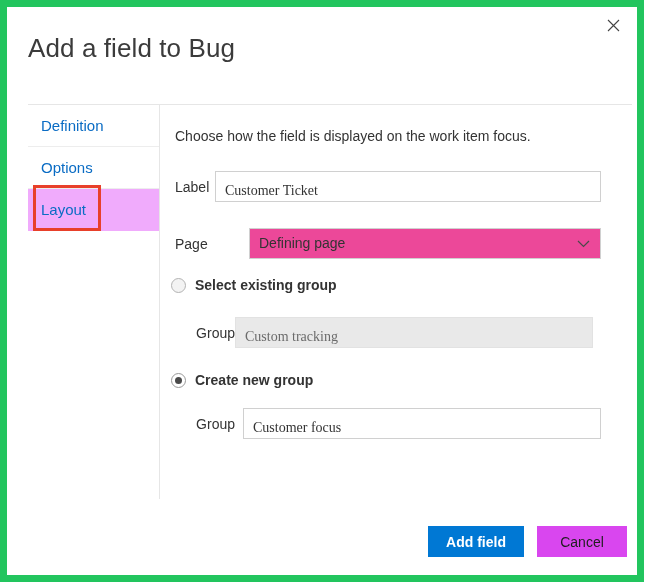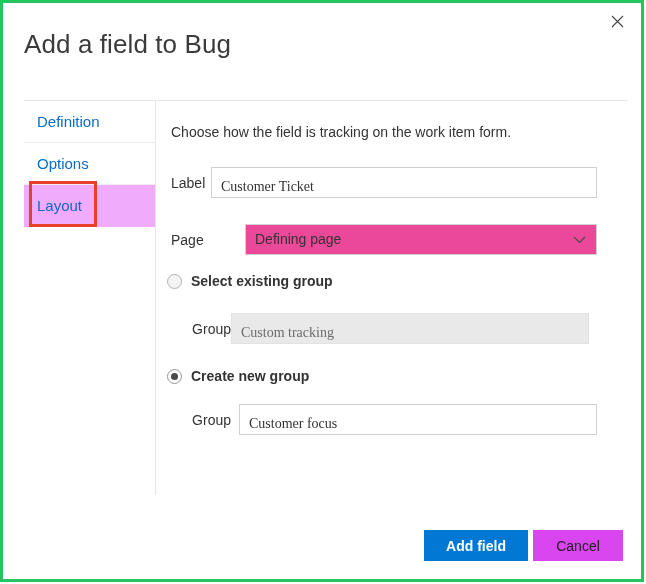--- a/index.html
+++ b/index.html
@@ -12,21 +12,21 @@
     height: 584px;
     font-family: "Liberation Sans", sans-serif;
     -webkit-font-smoothing: antialiased;
   }
 
   .dialog {
     position: relative;
     width: 644px;
     height: 582px;
     box-sizing: border-box;
-    border: 3px solid #22c55e;
+    border: 7px solid #22c55e;
     background: #ffffff;
     overflow: hidden;
   }
 
   
   .dialog-title {
     position: absolute;
     left: 21px;
     top: 26px;
     font-size: 26px;
@@ -279,21 +279,21 @@
       <div class="nav-item">
         <span>Options</span>
       </div>
       <div class="nav-item selected">
         <span>Layout</span>
       </div>
     </div>
 
     <div class="pane">
 
-      <div class="pane-desc">Choose how the field is tracking on the work item form.</div>
+      <div class="pane-desc">Choose how the field is displayed on the work item focus.</div>
 
       <div class="field-row" style="left:0px; top:66px; width:426px;">
         <div class="field-label" style="width:32px;">Label</div>
         <div class="textbox" style="margin-left:8px; width:386px;">Customer Ticket</div>
       </div>
 
       <div class="field-row" style="left:0px; top:123px; width:426px;gap:34px;">
         <div class="field-label" style="width:32px;">Page</div>
         <div class="dropdown" style="margin-left:8px; width:386px;">
           <div class="dd-value">Defining page</div>
@@ -324,17 +324,17 @@
         <div class="field-label" style="width:60px;">Group</div>
         <div class="textbox" style="margin-left:8px; width:358px;">Customer focus</div>
       </div>
 
     </div>
   </div>
 
   <div class="nav-highlight"></div>
 
   <div class="footer">
-    <button class="btn btn-primary" style="left:421px; top:41px; width:104px;">Add field</button>
+    <button class="btn btn-primary" style="left:421px; top:41px; width:96px;">Add field</button>
     <button class="btn btn-secondary" style="left:530px; top:41px; width:90px;">Cancel</button>
   </div>
 
 </div>
 
 </body></html>

